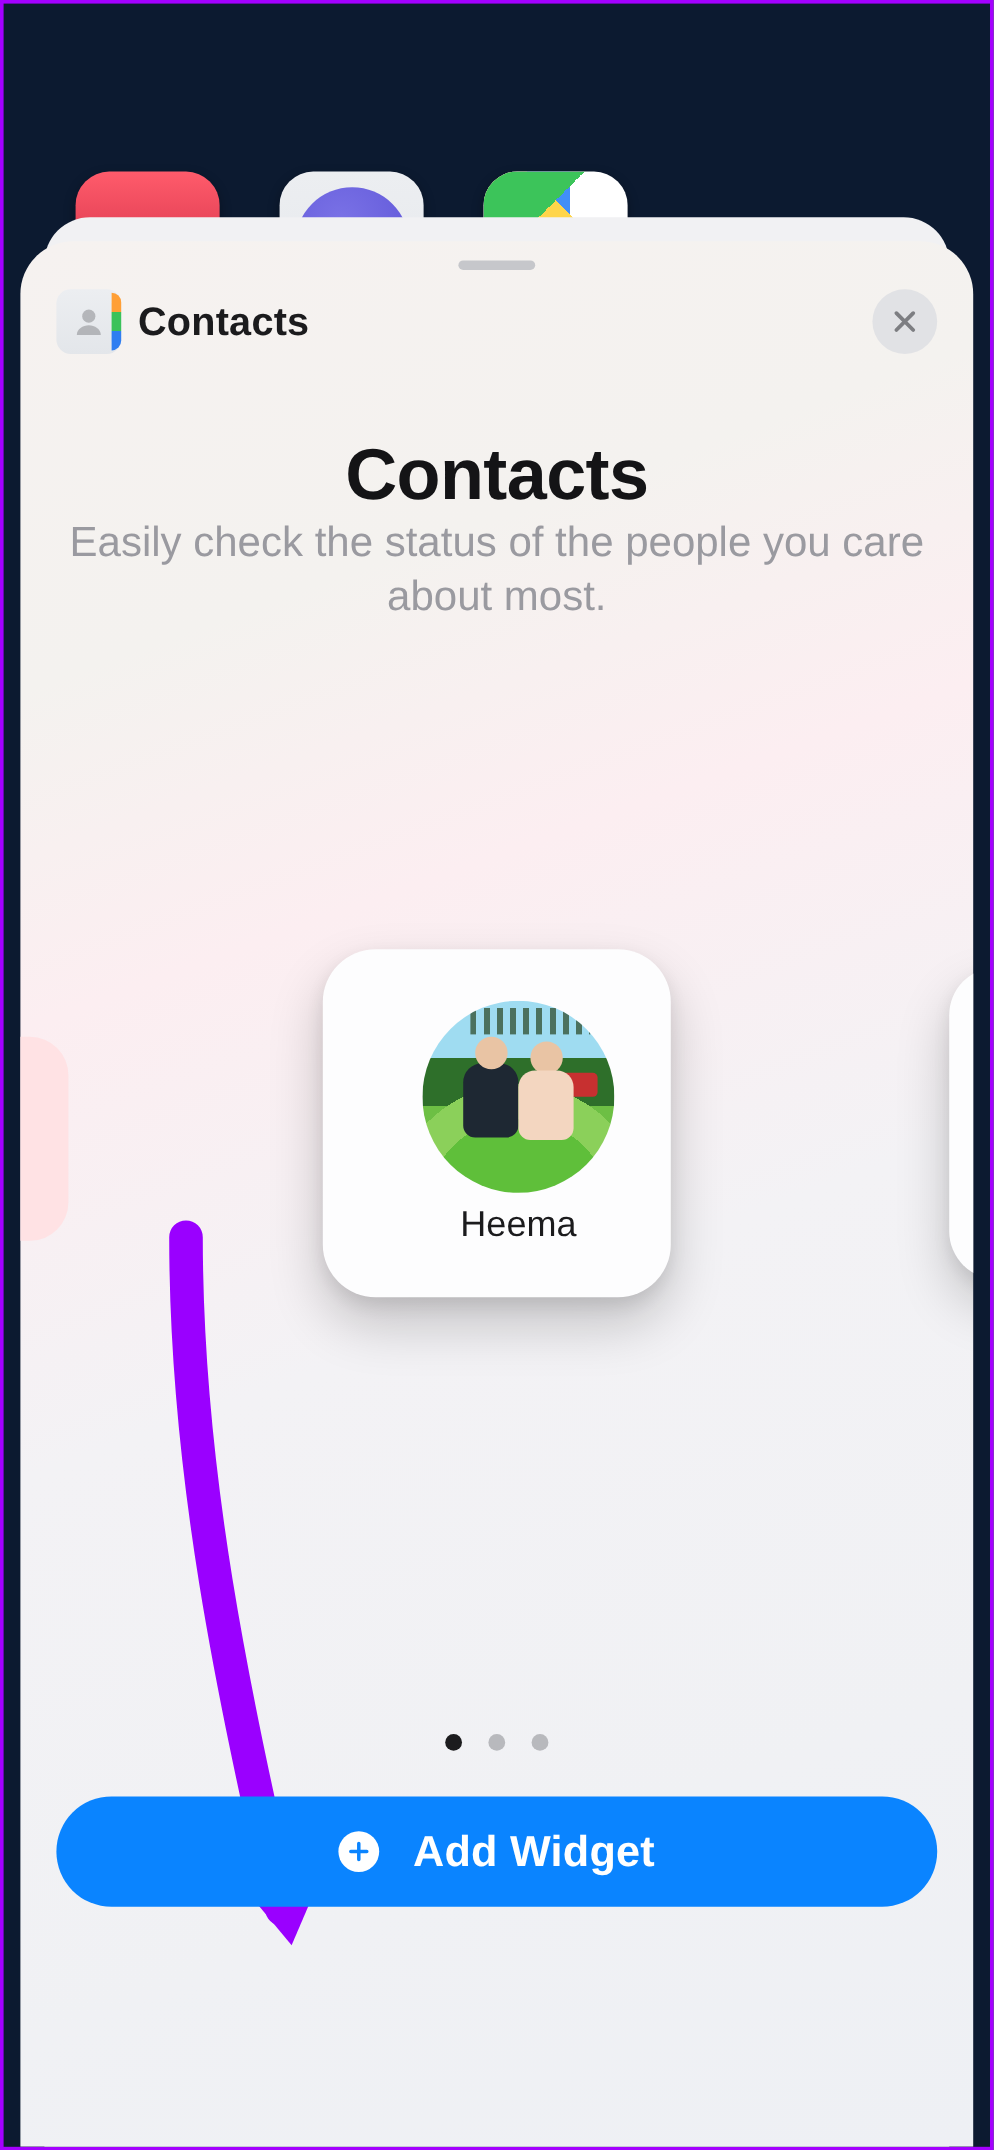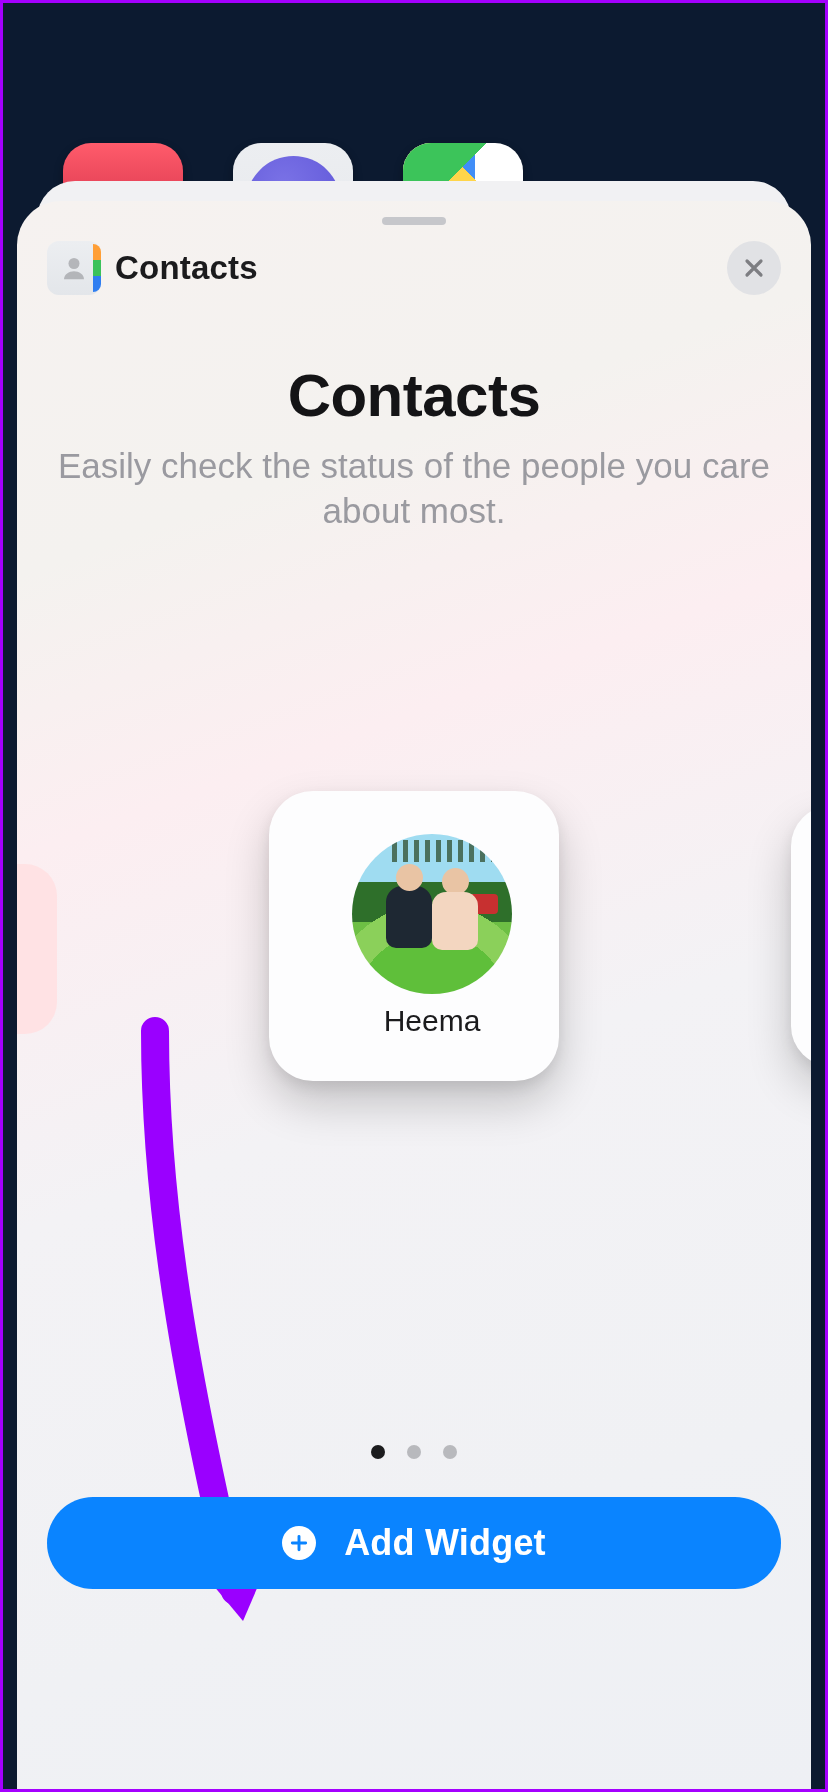--- a/index.html
+++ b/index.html
@@ -112,21 +112,20 @@
     left: 40px; right: 40px;
     text-align:center;
   }
   .title-block h1{
     font-size: 60px;
     font-weight: 800;
     color:#141416;
     letter-spacing:-.5px;
   }
   .title-block p{
-    margin-top:14px;
     font-size: 35px;
     line-height:1.28;
     color:#9a9aa0;
     font-weight:400;
   }
 
   
   .carousel {
     position:absolute;
     top: 590px;

